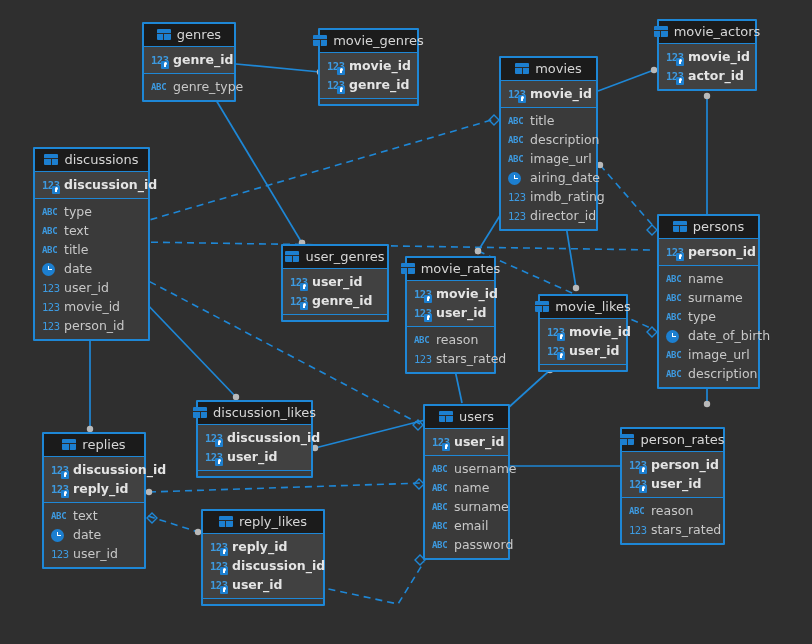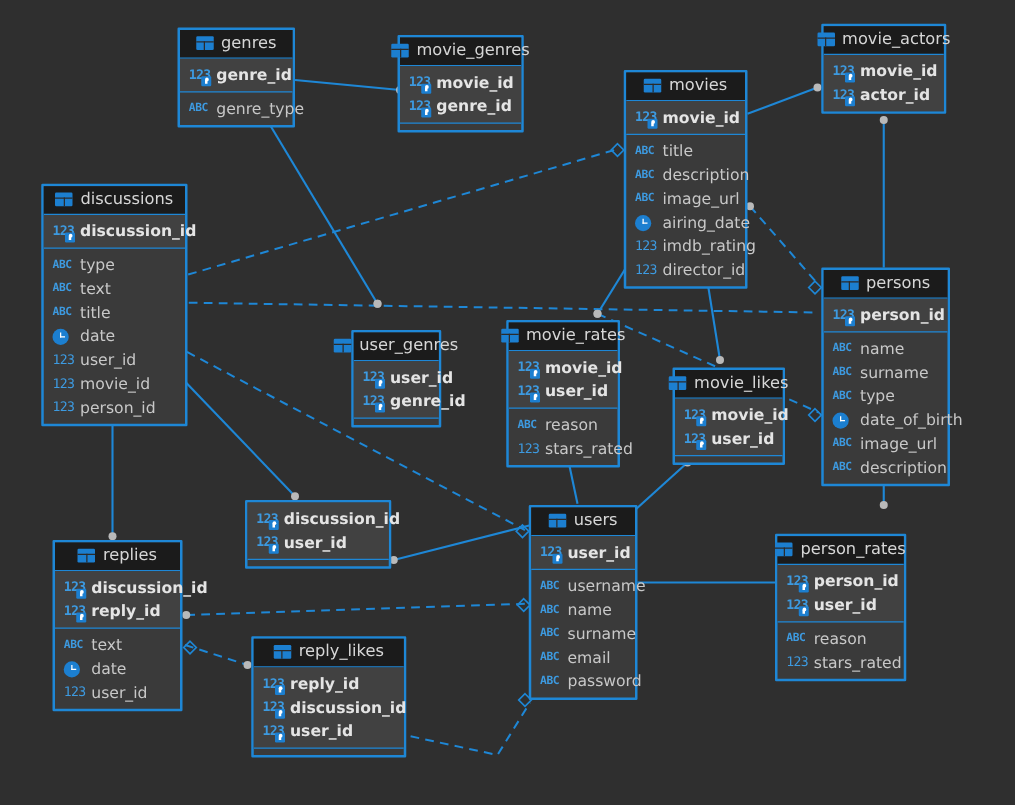--- a/index.html
+++ b/index.html
@@ -342,21 +342,21 @@
         <div class="col">
           <span class="ico ico-abc">ABC</span>
           <span>image_url</span>
         </div>
         <div class="col">
           <span class="ico ico-abc">ABC</span>
           <span>description</span>
         </div>
       </div>
     </div>
-    <div class="tbl" style="left: 281px; top: 264px; width: 72px;">
+    <div class="tbl" style="left: 281px; top: 244px; width: 108px;">
       <div class="tbl-head">
         <span class="tblico"></span>
         <span class="ttl">user_genres</span>
       </div>
       <div class="sect pk">
         <div class="col key">
           <span class="ico ico-num">123<span class="lock"></span></span>
           <span>user_id</span>
         </div>
         <div class="col key">
@@ -403,20 +403,24 @@
           <span>movie_id</span>
         </div>
         <div class="col key">
           <span class="ico ico-num">123<span class="lock"></span></span>
           <span>user_id</span>
         </div>
       </div>
       <div class="sect empty"></div>
     </div>
     <div class="tbl" style="left: 196px; top: 400px; width: 117px;">
+      <div class="tbl-head">
+        <span class="tblico"></span>
+        <span class="ttl">discussion_likes</span>
+      </div>
       <div class="sect pk">
         <div class="col key">
           <span class="ico ico-num">123<span class="lock"></span></span>
           <span>discussion_id</span>
         </div>
         <div class="col key">
           <span class="ico ico-num">123<span class="lock"></span></span>
           <span>user_id</span>
         </div>
       </div>

